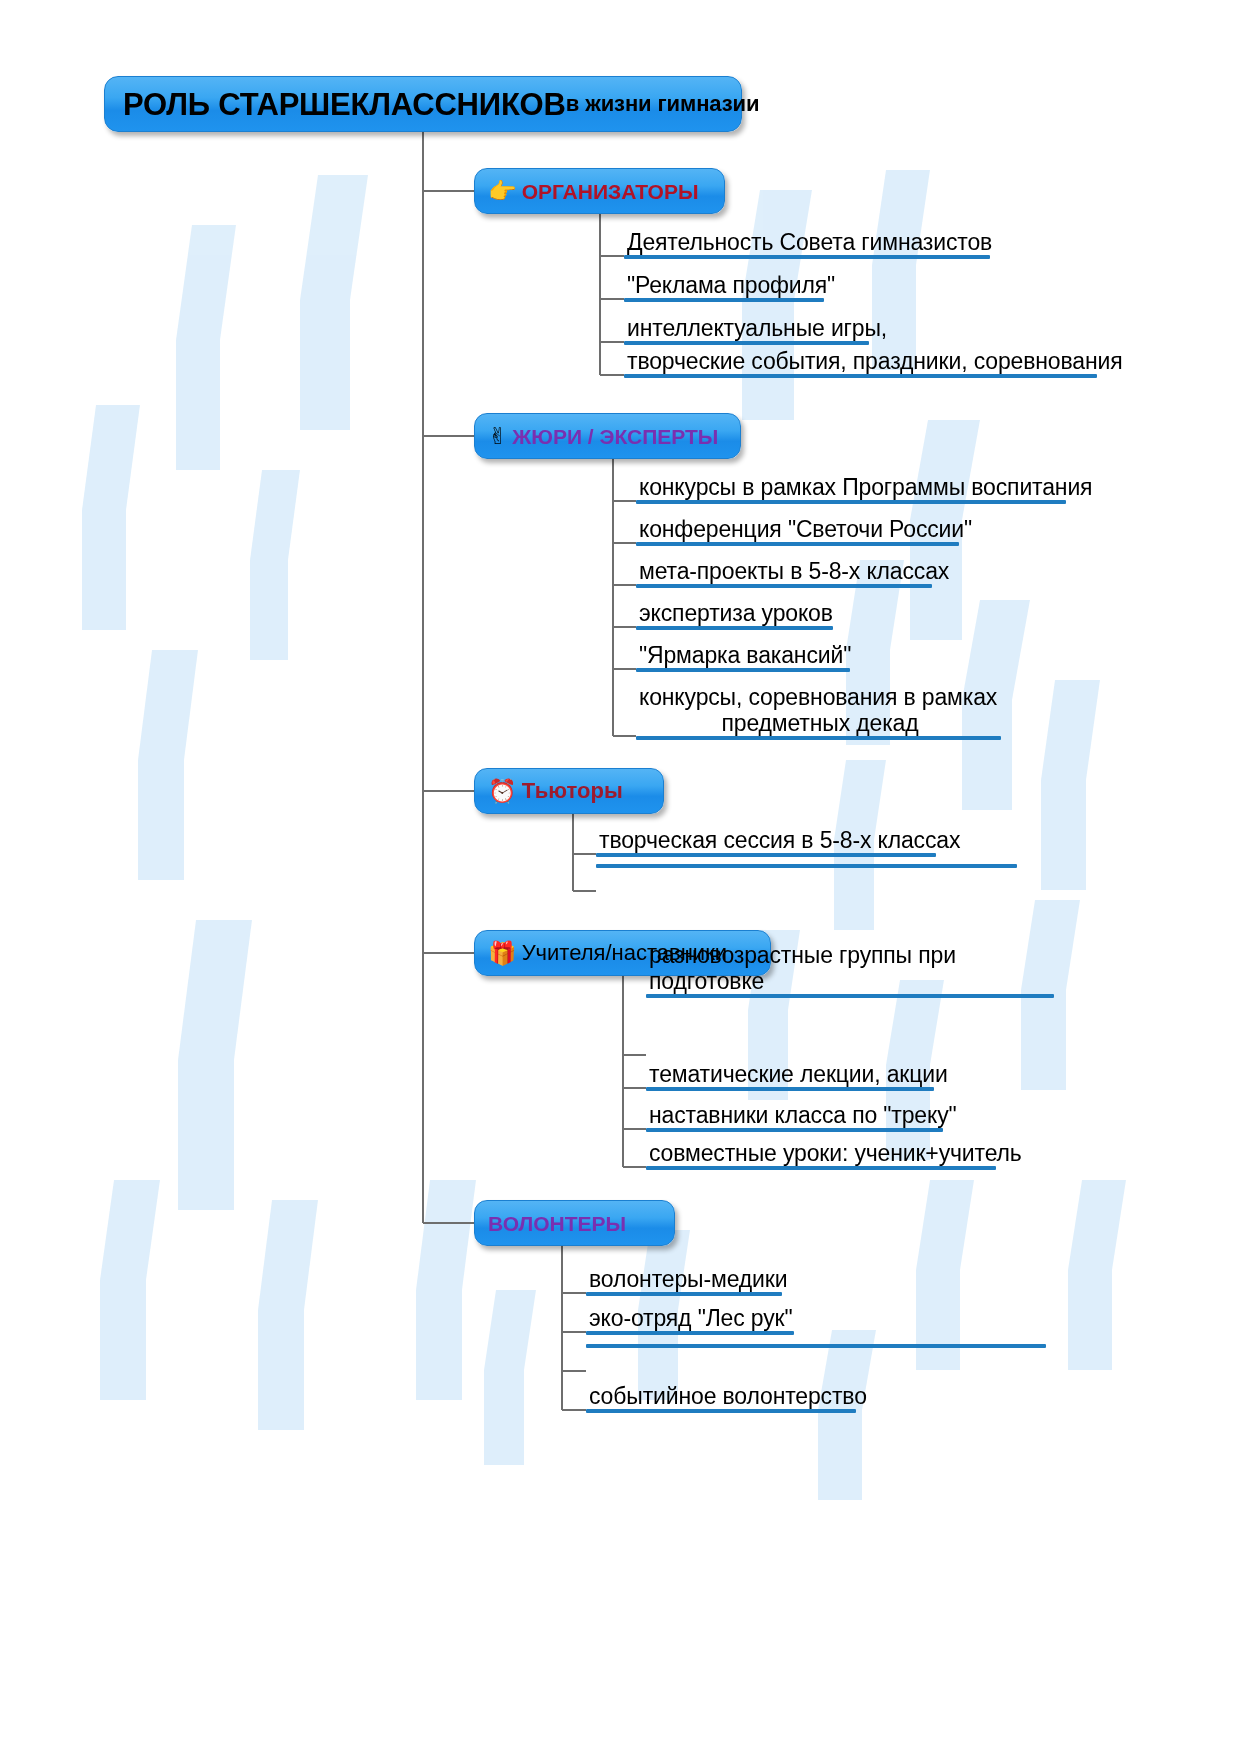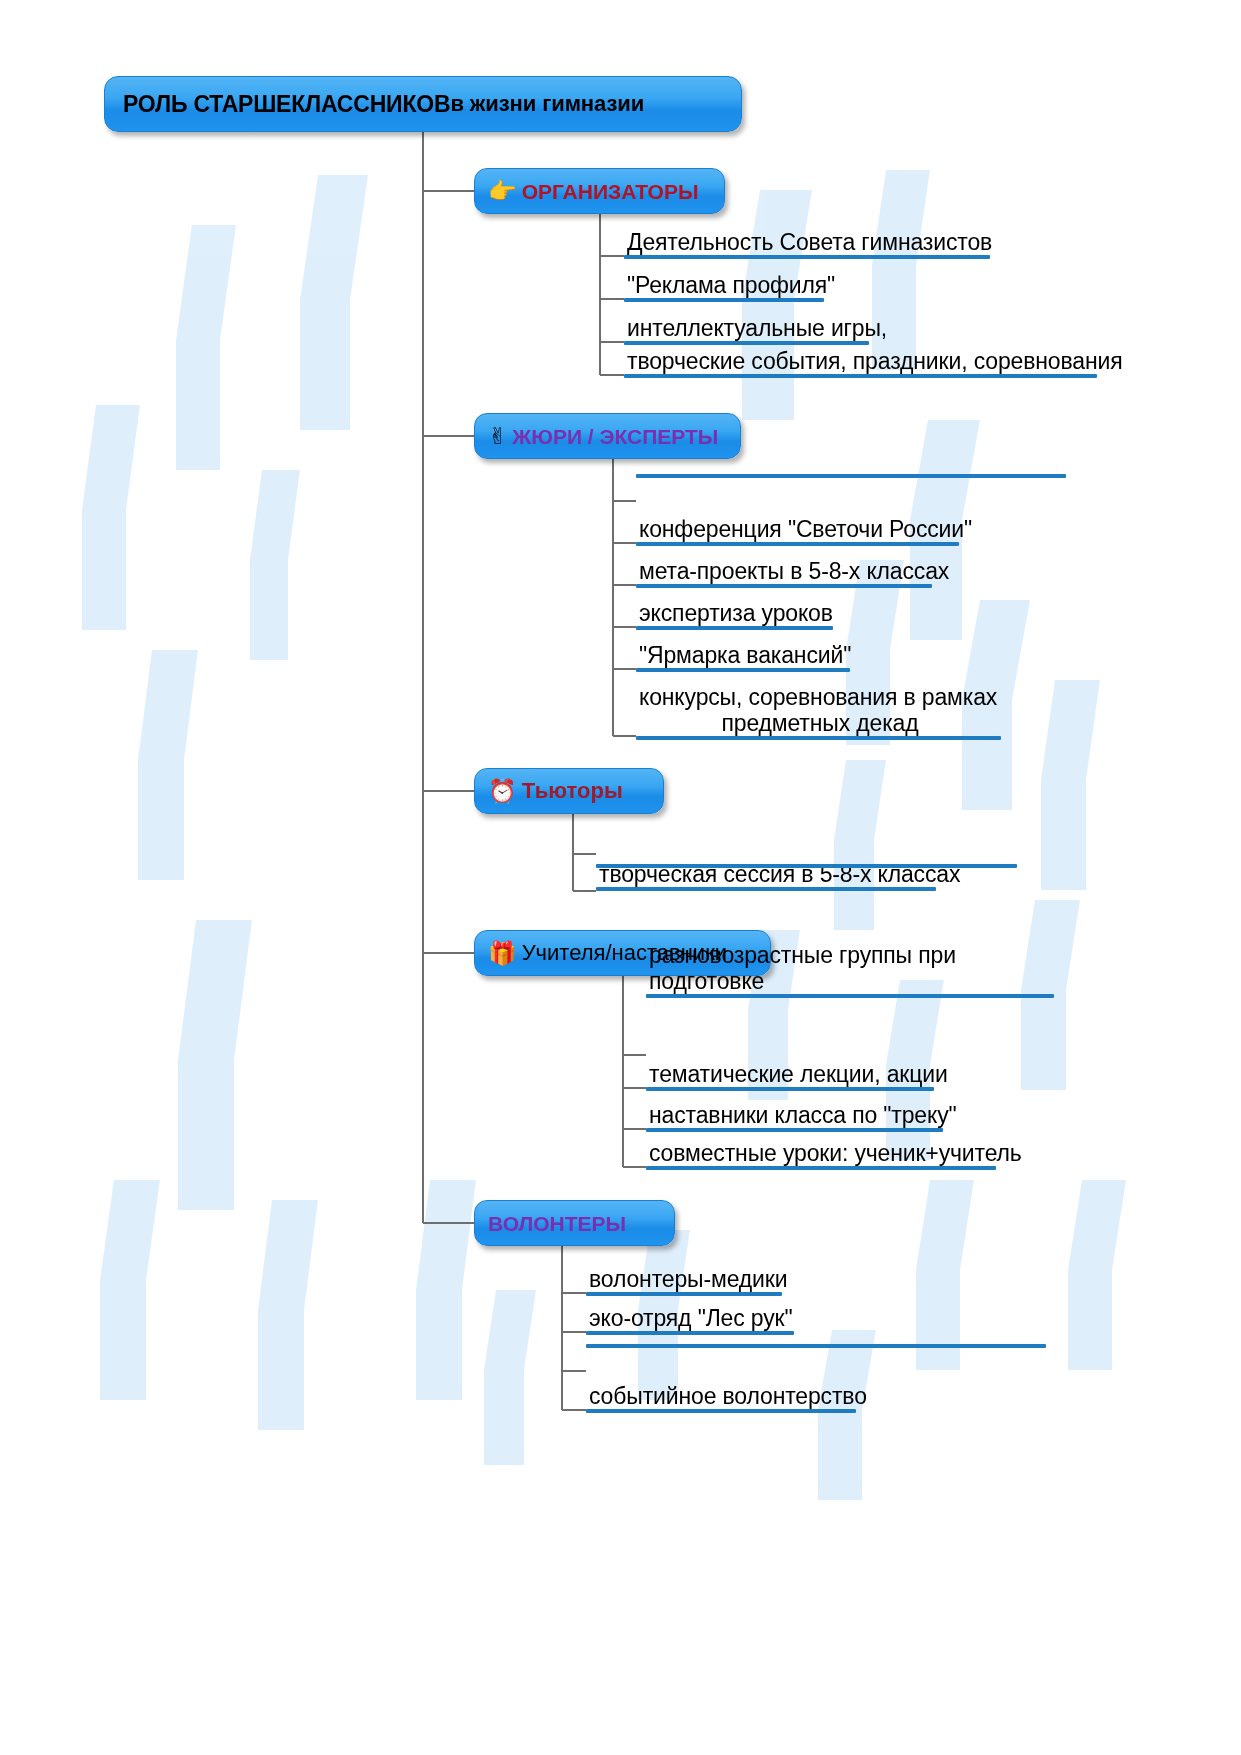--- a/index.html
+++ b/index.html
@@ -65,21 +65,21 @@
   
   #node-root {
     left: 104px;
     top: 76px;
     width: 638px;
     height: 56px;
     padding: 0 18px;
     border-radius: 14px;
   }
   #node-root .t-strong {
-    font-size: 23px;
+    font-size: 31px;
     font-weight: bold;
     letter-spacing: -0.2px;
   }
   #node-root .t-rest {
     font-size: 22px;
     font-weight: bold;
     letter-spacing: -0.1px;
   }
 
   
@@ -272,20 +272,21 @@
       </div>
       <div class="leaf" style="left: 624px; top: 315px; width: 245px;">
         <div class="leaf-text">интеллектуальные игры,</div>
         <div class="underline" style="background: rgb(31, 124, 192);"></div>
       </div>
       <div class="leaf" style="left: 624px; top: 348px; width: 473px;">
         <div class="leaf-text">творческие события, праздники, соревнования</div>
         <div class="underline" style="background: rgb(31, 124, 192);"></div>
       </div>
       <div class="leaf" style="left: 636px; top: 474px; width: 430px;">
+        <div class="leaf-text">конкурсы в рамках Программы воспитания</div>
         <div class="underline" style="background: rgb(31, 124, 192);"></div>
       </div>
       <div class="leaf" style="left: 636px; top: 516px; width: 323px;">
         <div class="leaf-text">конференция "Светочи России"</div>
         <div class="underline" style="background: rgb(31, 124, 192);"></div>
       </div>
       <div class="leaf" style="left: 636px; top: 558px; width: 296px;">
         <div class="leaf-text">мета-проекты в 5-8-х классах</div>
         <div class="underline" style="background: rgb(31, 124, 192);"></div>
       </div>
@@ -294,21 +295,21 @@
         <div class="underline" style="background: rgb(31, 124, 192);"></div>
       </div>
       <div class="leaf" style="left: 636px; top: 642px; width: 214px;">
         <div class="leaf-text">"Ярмарка вакансий"</div>
         <div class="underline" style="background: rgb(31, 124, 192);"></div>
       </div>
       <div class="leaf" style="left: 636px; top: 684px; width: 365px;">
         <div class="leaf-text wrap"><span>конкурсы, соревнования в рамках</span><span class="l2 center">предметных декад</span></div>
         <div class="underline" style="background: rgb(31, 124, 192);"></div>
       </div>
-      <div class="leaf" style="left: 596px; top: 827px; width: 340px; margin-top: 34px;">
+      <div class="leaf" style="left: 596px; top: 827px; width: 340px;">
         <div class="leaf-text">творческая сессия в 5-8-х классах</div>
         <div class="underline" style="background: rgb(31, 124, 192);"></div>
       </div>
       <div class="leaf" style="left: 596px; top: 864px; width: 421px;">
         <div class="underline" style="background: rgb(31, 124, 192);"></div>
       </div>
       <div class="leaf" style="left: 646px; top: 942px; width: 408px;">
         <div class="leaf-text wrap"><span>разновозрастные группы при подготовке</span></div>
         <div class="underline" style="background: rgb(31, 124, 192);"></div>
       </div>

